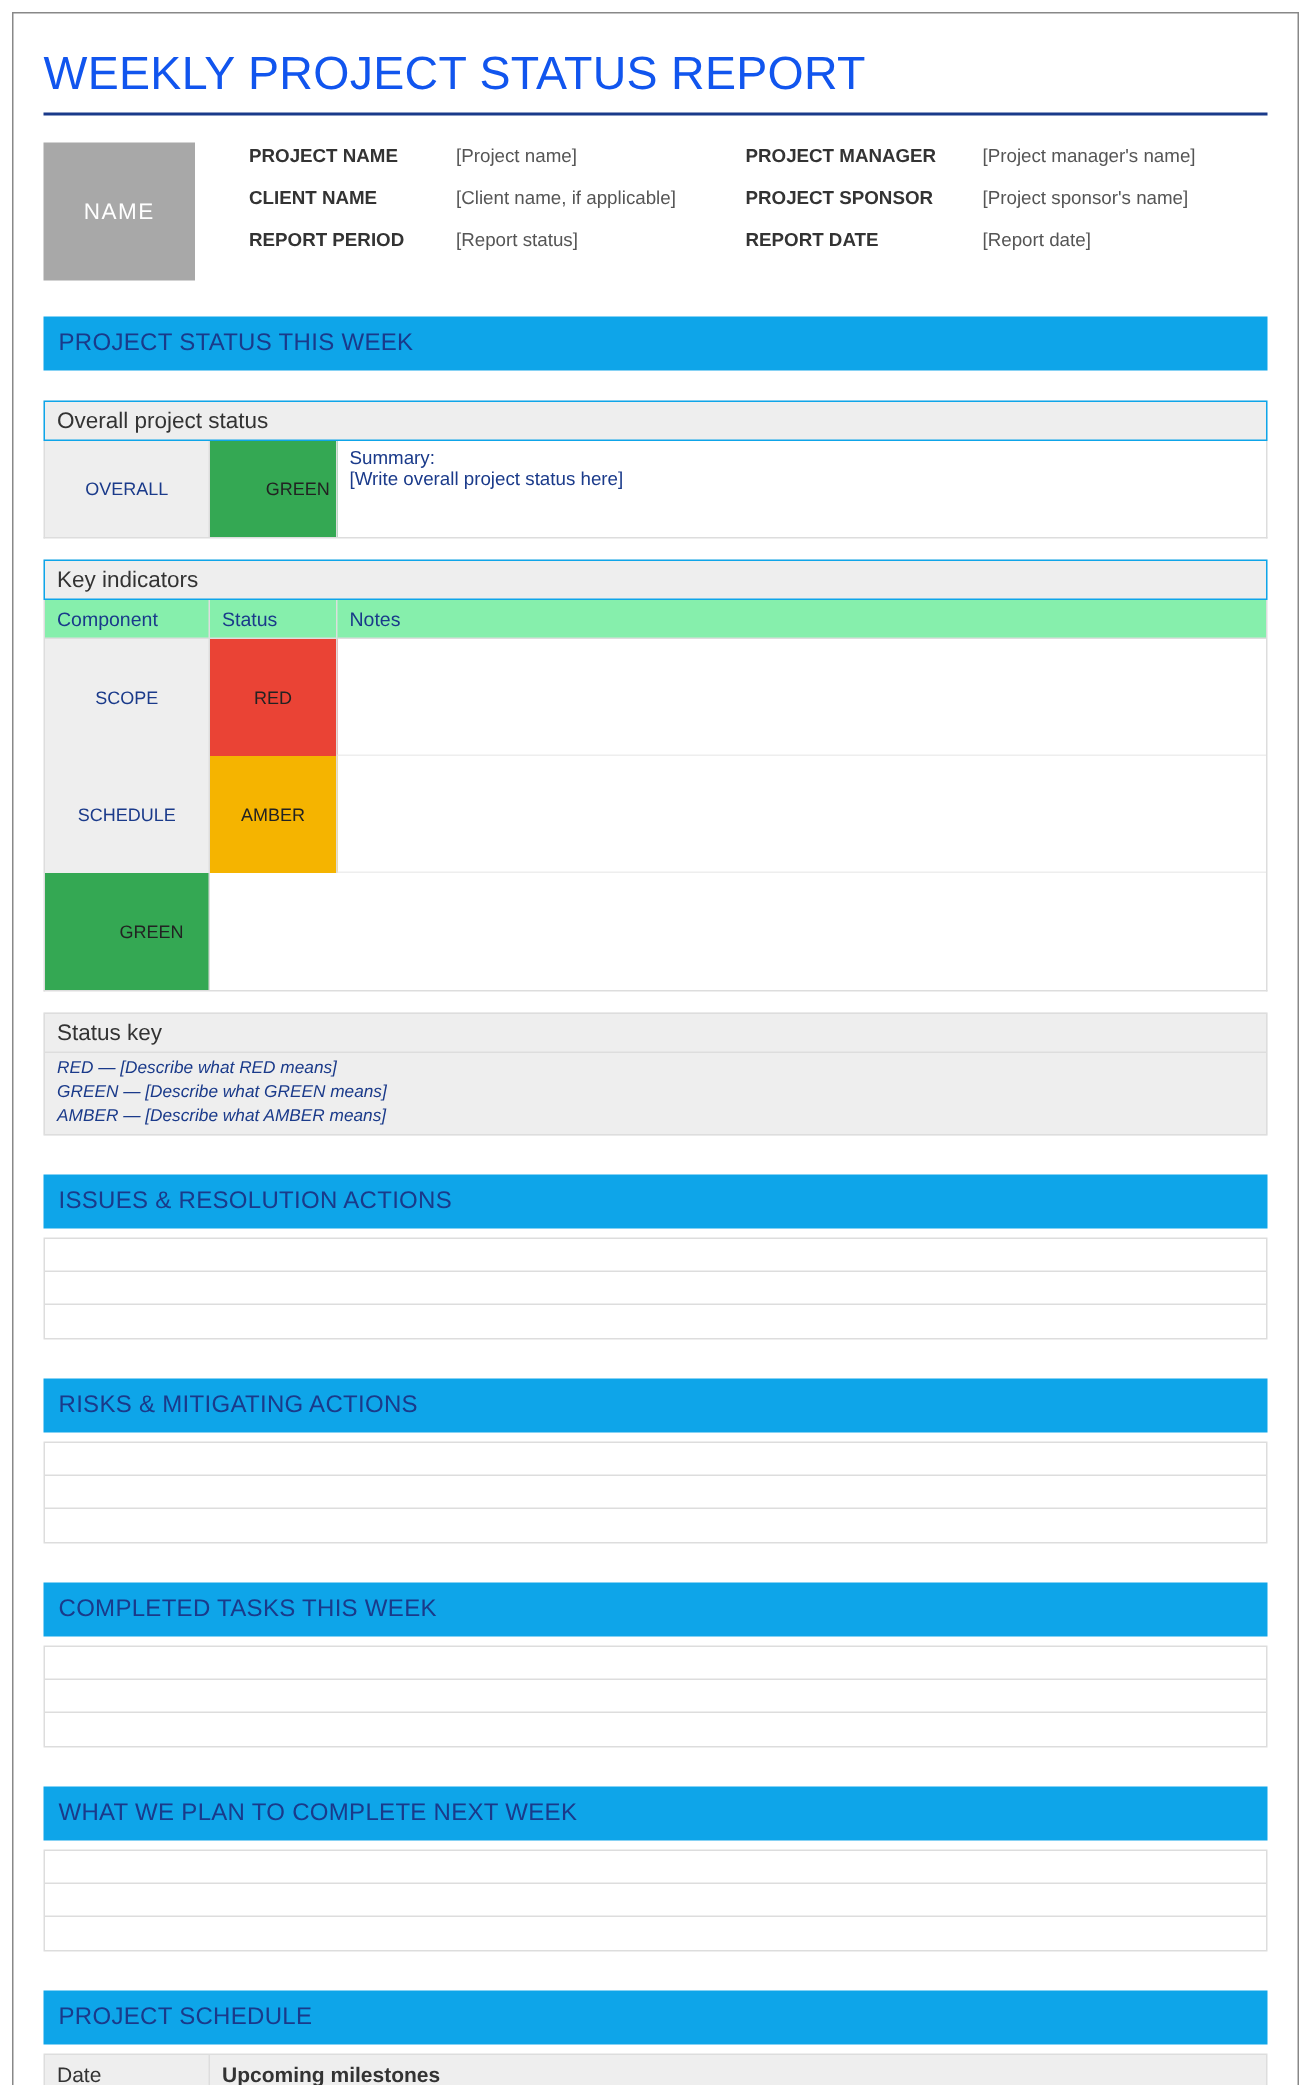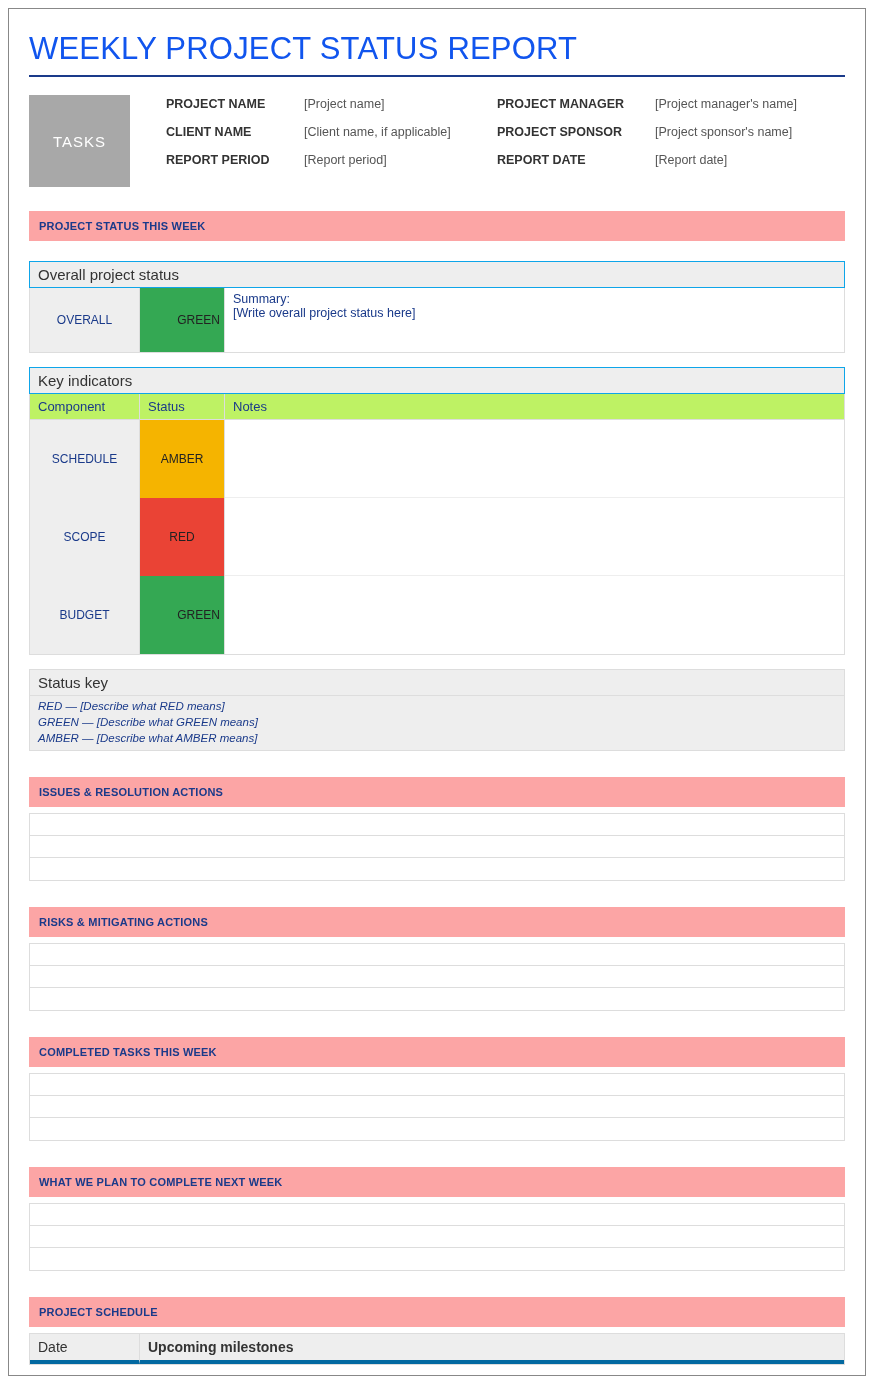--- a/index.html
+++ b/index.html
@@ -50,24 +50,24 @@
     display: grid;
     grid-template-columns: 130px 185px 150px 190px;
     row-gap: 14px;
     column-gap: 8px;
     align-content: start;
     padding-top: 2px;
   }
   .meta-label { font-weight: bold; color: #333; font-size: 12.5px; }
   .meta-val { color: #555; font-size: 12.5px; }
   .section-hdr {
-    background: #fca5a5;
-    color: #1a3a8a;
-    font-weight: bold;
-    font-size: 11px;
+    background: #0ea5e9;
+    color: #1a3a8a;
+    font-weight: normal;
+    font-size: 16px;
     padding: 9px 10px;
     letter-spacing: 0.2px;
     margin-bottom: 4px;
   }
   .sub-hdr {
     background: #eeeeee;
     border: 1px solid #0ea5e9;
     font-size: 15px;
     padding: 4px 8px;
     color: #333;
@@ -104,21 +104,21 @@
     font-size: 12.5px;
     color: #1a3a8a;
     padding: 4px 8px;
   }
   .ki-wrap { border: 1px solid #ddd; border-top: none; margin-bottom: 14px; }
   .ki-head, .ki-row {
     display: grid;
     grid-template-columns: 110px 85px 1fr;
   }
   .ki-head > div {
-    background: #bef264;
+    background: #86efac;
     color: #1a3a8a;
     font-size: 13px;
     padding: 5px 8px;
     border-right: 1px solid #ddd;
     border-bottom: 1px solid #ddd;
   }
   .ki-head > div:last-child { border-right: none; }
   .ki-row > .cell-label { height: 78px; }
   .ki-row > .status-chip { height: 78px; }
   .ki-row > .notes { border-bottom: 1px solid #eee; }
@@ -171,34 +171,34 @@
 </style>
 </head>
 <body>
 
 <div class="page">
 
   <h1 class="title">WEEKLY PROJECT STATUS REPORT</h1>
   <hr class="rule">
 
   <div class="meta">
-    <div class="logo">TASKS</div>
+    <div class="logo">NAME</div>
     <div class="meta-grid">
       <div class="meta-label">PROJECT NAME</div>
       <div class="meta-val">[Project name]</div>
       <div class="meta-label">PROJECT MANAGER</div>
       <div class="meta-val">[Project manager's name]</div>
 
       <div class="meta-label">CLIENT NAME</div>
       <div class="meta-val">[Client name, if applicable]</div>
       <div class="meta-label">PROJECT SPONSOR</div>
       <div class="meta-val">[Project sponsor's name]</div>
 
       <div class="meta-label">REPORT PERIOD</div>
-      <div class="meta-val">[Report period]</div>
+      <div class="meta-val">[Report status]</div>
       <div class="meta-label">REPORT DATE</div>
       <div class="meta-val">[Report date]</div>
     </div>
   </div>
 
   <div class="section-hdr">PROJECT STATUS THIS WEEK</div>
 
   <div style="height:16px"></div>
   <div class="sub-hdr">Overall project status</div>
   <div class="overall-row">
@@ -211,31 +211,30 @@
   </div>
 
   <div class="sub-hdr">Key indicators</div>
   <div class="ki-wrap">
     <div class="ki-head">
       <div>Component</div>
       <div>Status</div>
       <div>Notes</div>
     </div>
     <div class="ki-row">
+      <div class="cell-label">SCOPE</div>
+      <div class="status-chip red">RED</div>
+      <div class="notes"></div>
+    </div>
+    <div class="ki-row">
       <div class="cell-label">SCHEDULE</div>
       <div class="status-chip amber">AMBER</div>
       <div class="notes"></div>
     </div>
     <div class="ki-row">
-      <div class="cell-label">SCOPE</div>
-      <div class="status-chip red">RED</div>
-      <div class="notes"></div>
-    </div>
-    <div class="ki-row">
-      <div class="cell-label">BUDGET</div>
       <div class="status-chip green">GREEN</div>
       <div class="notes"></div>
     </div>
   </div>
 
   <div class="status-key">
     <div class="sk-title">Status key</div>
     <div class="sk-line">RED — [Describe what RED means]</div>
     <div class="sk-line">GREEN — [Describe what GREEN means]</div>
     <div class="sk-line">AMBER — [Describe what AMBER means]</div>

